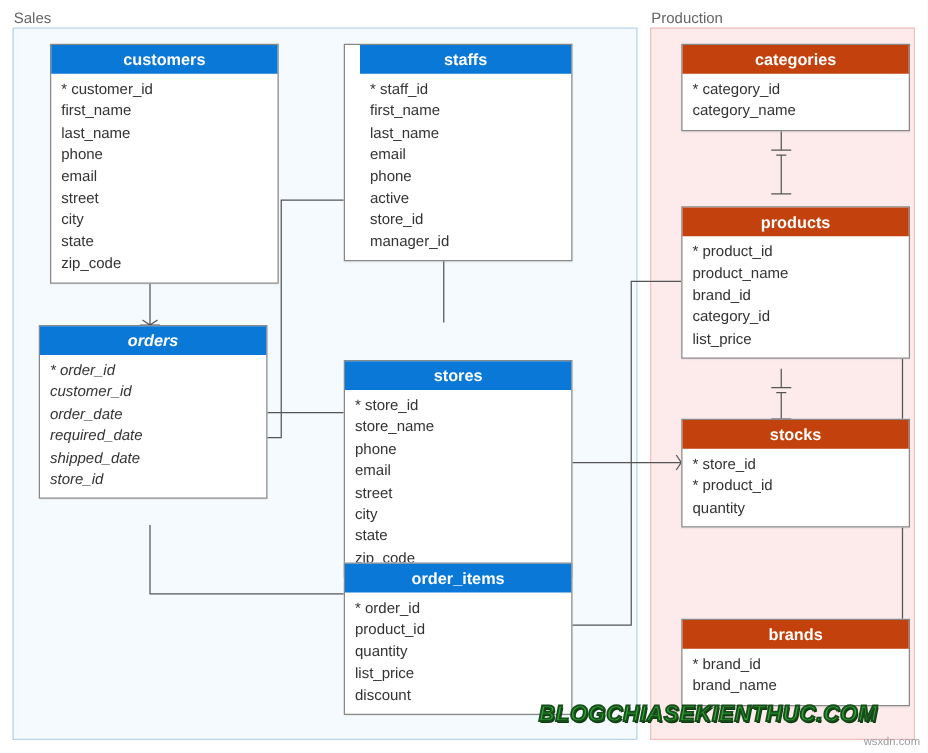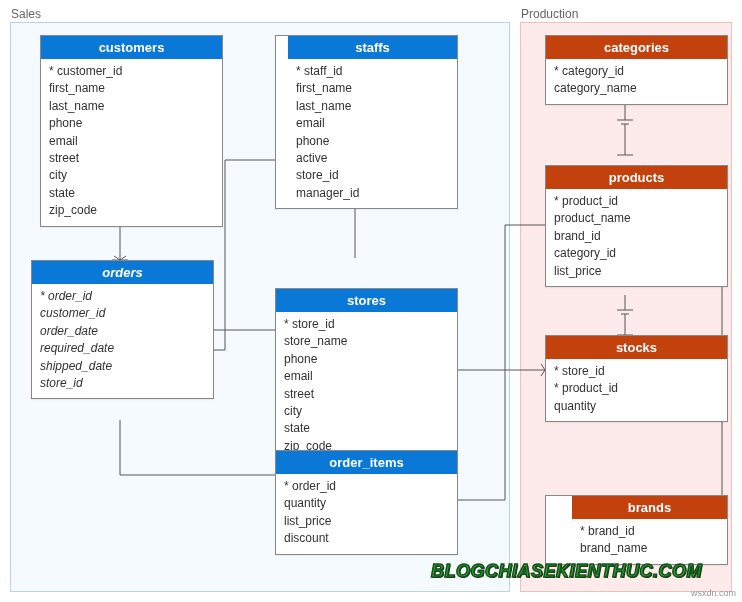--- a/index.html
+++ b/index.html
@@ -176,20 +176,21 @@
       <span class="col">city</span>
       <span class="col">state</span>
       <span class="col">zip_code</span>
     </div>
 </div>
 
 <div class="table-box blue" style="left:275px; top:450px;">
   <div class="table-header">order_items</div>
   <div class="table-body">
       <span class="col">* order_id</span>
+      <span class="col">product_id</span>
       <span class="col">quantity</span>
       <span class="col">list_price</span>
       <span class="col">discount</span>
     </div>
 </div>
 
 <div class="table-box red" style="left:545px; top:35px;">
   <div class="table-header">categories</div>
   <div class="table-body">
       <span class="col">* category_id</span>
@@ -210,21 +211,21 @@
 
 <div class="table-box red" style="left:545px; top:335px;">
   <div class="table-header">stocks</div>
   <div class="table-body">
       <span class="col">* store_id</span>
       <span class="col">* product_id</span>
       <span class="col">quantity</span>
     </div>
 </div>
 
-<div class="table-box red" style="left:545px; top:495px;padding-left:26px;">
+<div class="table-box red" style="left:545px; top:495px;">
   <div class="table-header">brands</div>
   <div class="table-body">
       <span class="col">* brand_id</span>
       <span class="col">brand_name</span>
     </div>
 </div>
 
 <div class="watermark">BLOGCHIASEKIENTHUC.COM</div>
 <div class="corner-text">wsxdn.com</div>
 

